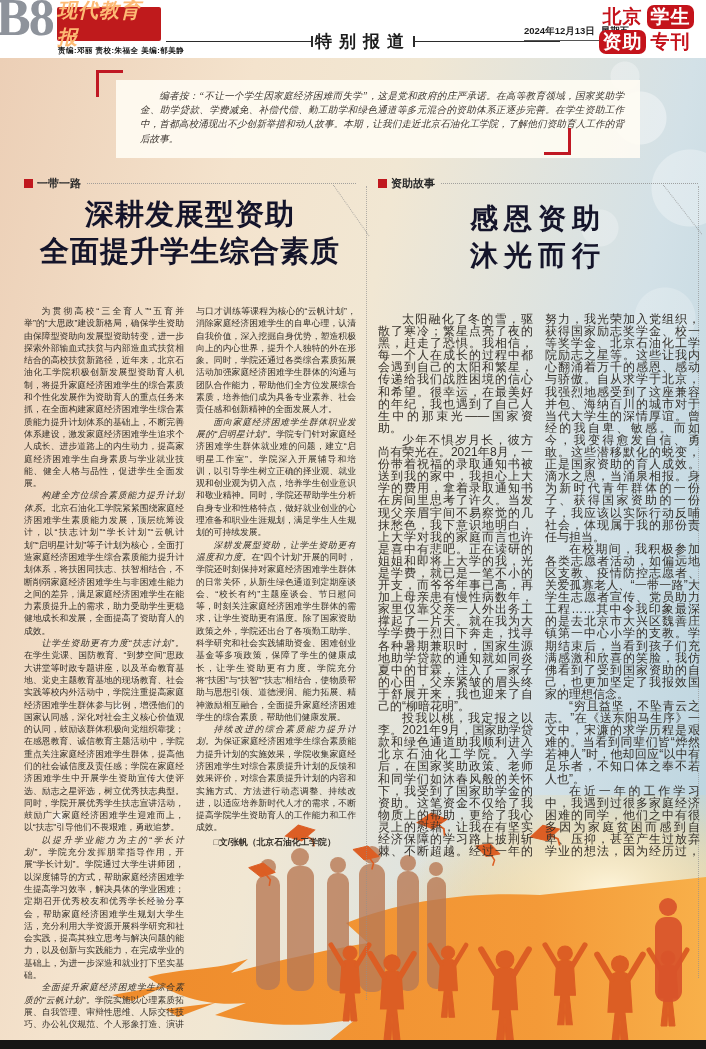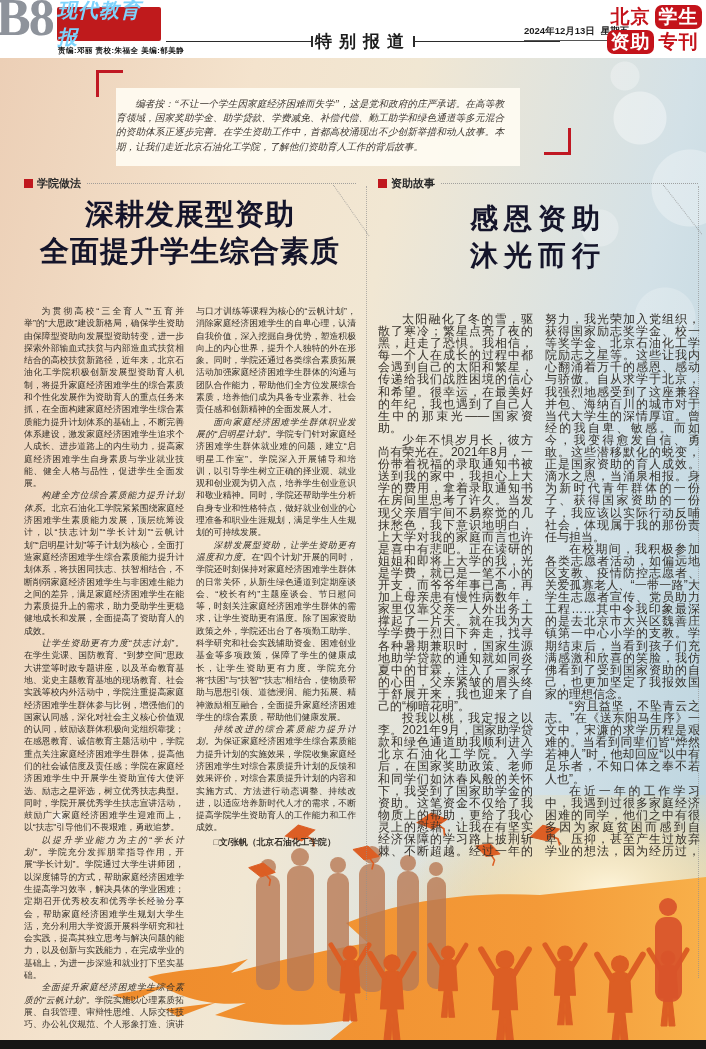--- a/index.html
+++ b/index.html
@@ -3,52 +3,52 @@
 <meta charset="utf-8">
 <style>
   html,body{margin:0;padding:0;background:#777;}
   .page{position:relative;width:706px;height:1049px;margin:0 auto;background:#fff;overflow:hidden;
         font-family:"Liberation Sans",sans-serif;}
   
   .header{position:absolute;top:0;left:0;width:706px;height:42px;background:#fff;z-index:5;}
   .b8{position:absolute;left:-4px;top:-12px;font-family:"Liberation Serif",serif;font-weight:bold;
       font-size:52px;color:#8e939b;letter-spacing:-2px;}
   .masthead-box{position:absolute;left:57px;top:7px;width:104px;height:34px;background:#bf1a1c;
-      border-radius:2px;display:flex;align-items:center;justify-content:center;color:#7dd3fc;
+      border-radius:2px;display:flex;align-items:center;justify-content:center;color:#fdba74;
       font-weight:bold;font-style:italic;font-size:20px;letter-spacing:1px;}
   .editors{position:absolute;left:58px;top:46px;font-size:7.5px;color:#141414;font-weight:bold;letter-spacing:.5px;}
   .banner-rule{position:absolute;left:166px;top:30px;width:394px;display:flex;align-items:center;}
   .banner-line{flex:1;border-top:1.6px solid #2b2b2b;}
   .banner-tick{width:2px;height:11px;background:#2b2b2b;}
   .banner-text{font-family:"Liberation Serif",serif;font-weight:bold;font-size:17px;color:#1c1c1c;
       letter-spacing:7px;margin:0 2px;white-space:nowrap;}
   .date-block{position:absolute;left:524px;top:25px;font-size:9.5px;font-weight:bold;color:#1c1c1c;
       border-bottom:1px solid #555;padding-bottom:2px;white-space:nowrap;}
   .date-block span{margin-right:6px;}
-  .special-logo{position:absolute;right:4px;top:5px;display:grid;grid-template-columns:47px 47px;
+  .special-logo{position:absolute;right:12px;top:5px;display:grid;grid-template-columns:47px 47px;
       grid-auto-rows:24px;gap:1px;font-weight:900;font-size:19px;}
   .lg-cell{display:flex;align-items:center;justify-content:center;letter-spacing:1px;}
   .lg-red-text{color:#c4131b;}
   .lg-red-bg{background:#c4131b;color:#fff;border-radius:7px;}
   
   .content{position:absolute;top:58px;left:0;width:706px;height:982px;overflow:hidden;
     background-image:
       radial-gradient(circle at 640px 60px, rgba(255,255,255,.38) 0 26px, rgba(255,255,255,0) 27px),
       radial-gradient(circle at 690px 130px, rgba(255,255,255,.30) 0 38px, rgba(255,255,255,0) 39px),
       radial-gradient(circle at 600px 170px, rgba(255,255,255,.25) 0 18px, rgba(255,255,255,0) 19px),
       radial-gradient(circle at 665px 260px, rgba(255,255,255,.22) 0 30px, rgba(255,255,255,0) 31px),
       radial-gradient(circle at 625px 18px, rgba(255,255,255,.30) 0 14px, rgba(255,255,255,0) 15px),
       radial-gradient(circle at 120px 650px, rgba(255,255,255,.8) 0 2px, rgba(255,255,255,0) 8px),
       radial-gradient(circle at 60px 760px, rgba(255,255,255,.8) 0 2px, rgba(255,255,255,0) 9px),
       radial-gradient(circle at 160px 840px, rgba(255,255,255,.9) 0 2px, rgba(255,255,255,0) 10px),
       radial-gradient(ellipse 420px 280px at 88% 96%, rgba(255,196,100,.85), rgba(255,196,100,0) 70%),
       linear-gradient(102deg,#eccfb6 0%,#f4e3cd 28%,#f1e7d3 46%,#d3e1e7 76%,#b7d2de 100%);}
   
-  .note-box{position:absolute;left:116px;top:22px;width:404px;height:78px;background:rgba(255,252,243,.9);
-      box-sizing:border-box;padding:9px 16px 0 0;z-index:3;margin-top:8px;}
+  .note-box{position:absolute;left:116px;top:22px;width:524px;height:78px;background:rgba(255,252,243,.9);
+      box-sizing:border-box;padding:9px 16px 0 24px;z-index:3;}
   .note-text{font-family:"Liberation Serif",serif;font-style:italic;font-size:9.6px;line-height:14.2px;
       color:#3c3631;text-align:justify;text-indent:2em;margin:0;}
   .bracket{position:absolute;width:24px;height:24px;z-index:4;}
   .bracket-tl{left:96px;top:12px;border-left:3.5px solid #c01823;border-top:3.5px solid #c01823;}
   .bracket-br{left:544px;top:70px;border-right:3.5px solid #c01823;border-bottom:3.5px solid #c01823;}
   
   .section-head{position:absolute;display:flex;align-items:center;z-index:3;}
   .red-sq{width:9px;height:9px;background:#c0181e;margin-right:4px;flex:none;}
   .section-label{font-size:11px;font-weight:bold;color:#2b2b2b;white-space:nowrap;}
   .dot-rule{flex:1;border-top:1px dotted #8f8f8f;margin-left:6px;opacity:.8;}
@@ -106,21 +106,21 @@
     </div>
     <div class="bracket bracket-br"></div>
 
     <div class="divider" style="left:366px;top:128px;height:814px;"></div>
     <div class="divider" style="left:698px;top:128px;height:792px;"></div>
     <div class="diag" style="left:334px;top:127px;transform:rotate(55deg);"></div>
     <div class="diag" style="left:664px;top:127px;transform:rotate(52deg);"></div>
 
     <div class="section-head" style="left:24px;top:118px;width:332px;">
       <div class="red-sq"></div>
-      <div class="section-label">学院做法</div>
+      <div class="section-label">一带一路</div>
       <div class="dot-rule"></div>
     </div>
     <div class="headline" style="left:24px;top:138px;width:332px;font-size:29px;line-height:37px;letter-spacing:1px;">
       <div>深耕发展型资助</div>
       <div>全面提升学生综合素质</div>
     </div>
     <div class="cols cols-left">
       <p><span class="lead"></span><span>为贯彻高校“三全育人”“五育并举”的“大思政”建设新格局，确保学生资助由保障型资助向发展型资助转变，进一步探索外部输血式扶贫与内部造血式扶贫相结合的高校扶贫新路径，近年来，北京石油化工学院积极创新发展型资助育人机制，将提升家庭经济困难学生的综合素质和个性化发展作为资助育人的重点任务来抓，在全面构建家庭经济困难学生综合素质能力提升计划体系的基础上，不断完善体系建设，激发家庭经济困难学生追求个人成长、进步道路上的内生动力，提高家庭经济困难学生自身素质与学业就业技能、健全人格与品性，促进学生全面发展。</span></p>
       <p><span class="lead">构建全方位综合素质能力提升计划体系。</span><span>北京石油化工学院紧紧围绕家庭经济困难学生素质能力发展，顶层统筹设计，以“扶志计划”“学长计划”“云帆计划”“启明星计划”等子计划为核心，全面打造家庭经济困难学生综合素质能力提升计划体系，将扶困同扶志、扶智相结合，不断削弱家庭经济困难学生与非困难生能力之间的差异，满足家庭经济困难学生在能力素质提升上的需求，助力受助学生更稳健地成长和发展，全面提高了资助育人的成效。</span></p>
       <p><span class="lead">让学生资助更有力度“扶志计划”。</span><span>在学生党课、国防教育、“到梦空间”思政大讲堂等时政专题讲座，以及革命教育基地、党史主题教育基地的现场教育、社会实践等校内外活动中，学院注重提高家庭经济困难学生群体参与比例，增强他们的国家认同感，深化对社会主义核心价值观的认同，鼓励该群体积极向党组织靠拢；在感恩教育、诚信教育主题活动中，学院重点关注家庭经济困难学生群体，提高他们的社会诚信度及责任感；学院在家庭经济困难学生中开展学生资助宣传大使评选、励志之星评选，树立优秀扶志典型。同时，学院开展优秀学生扶志宣讲活动，鼓励广大家庭经济困难学生迎难而上，以“扶志”引导他们不畏艰难，勇敢追梦。</span></p>

